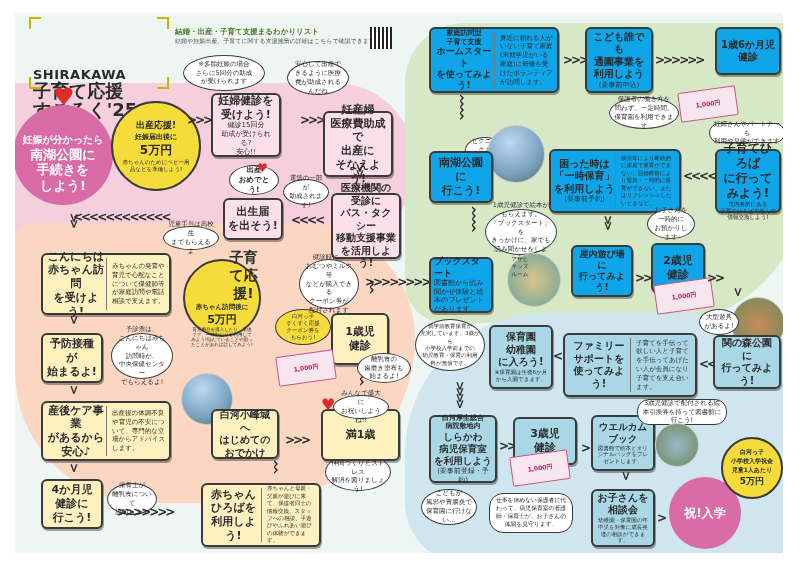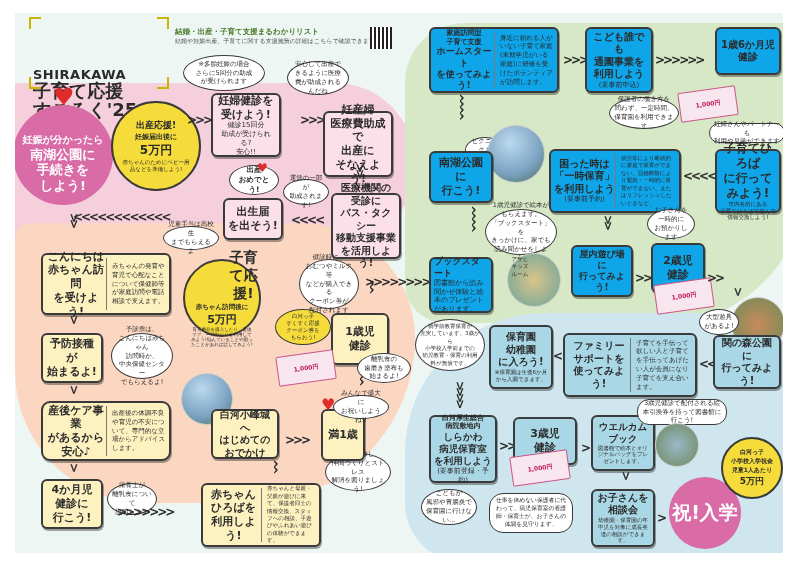--- a/index.html
+++ b/index.html
@@ -136,21 +136,21 @@
   <div class="box y" style="left:26px;top:320px;width:62px;height:50px;">
     <div class="t">予防接種が
 始まるよ!</div>
   </div>
   <div class="bubble" style="left:96px;top:320px;width:62px;height:46px;">予診票は、
 こんにちは赤ちゃん
 訪問時か、
 中央保健センター
 でもらえるよ!</div>
   <div class="arrows v" style="left:52px;top:372px;">&gt;</div>
-  <div class="box y split" style="left:26px;top:388px;width:130px;height:60px;border-radius:9px;">
+  <div class="box y split" style="left:26px;top:388px;width:130px;height:60px;">
     <div class="l">
         <div class="t">産後ケア事業
 があるから
 安心♪</div>
       </div>
     <div class="r">出産後の体調不良や育児の不安について、専門的な立場からアドバイスします。</div>
   </div>
   <div class="arrows v" style="left:52px;top:450px;">&gt;</div>
   <div class="box y" style="left:26px;top:466px;width:62px;height:50px;">
     <div class="t">4か月児
@@ -173,21 +173,21 @@
 仲間づくりとストレス
 解消を図りましょう!</div>
   <div class="arrows v" style="left:250px;top:446px;">^^</div>
   <div class="photo" style="left:166px;top:360px;width:50px;height:50px;"></div>
   <div class="box y" style="left:196px;top:396px;width:68px;height:50px;">
     <div class="t" style="font-size:10px;">白河小峰城へ
 はじめての
 おでかけ</div>
   </div>
   <div class="arrows" style="left:270px;top:420px;">&gt;&gt;&gt;</div>
-  <div class="box y" style="left:306px;top:396px;width:44px;height:52px;">
+  <div class="box y" style="left:306px;top:396px;width:79px;height:52px;">
     <div class="t">満1歳</div>
   </div>
   <div class="bubble" style="left:318px;top:382px;width:56px;height:24px;">みんなで盛大に
 お祝いしようね!!</div>
   <div style="position:absolute;left:306px;top:382px;color:#e02b2b;font-size:16px;">♥</div>
   <div class="arrows v" style="left:336px;top:352px;">^^^</div>
   <div class="box y" style="left:316px;top:300px;width:58px;height:52px;">
     <div class="t">1歳児
 健診</div>
   </div>
@@ -351,21 +351,21 @@
     <div class="t" style="font-size:10px;">お子さんを
 相談会</div>
     <div class="s" style="font-size:5.5px;">幼稚園・保育園の年中児を対象に成長発達の相談ができます。</div>
   </div>
   <div class="arrows" style="left:642px;top:498px;">&gt;</div>
   <div class="bubble" style="left:406px;top:476px;width:56px;height:36px;">こどもが
 風邪や胃腸炎で
 保育園に行けない…</div>
   <div class="bubble" style="left:474px;top:480px;width:84px;height:40px;border-radius:14px;font-size:5.8px;">仕事を休めない保護者に代わって、病児保育室の看護師・保育士が、お子さんの体調を見守ります。</div>
   <div class="circle magenta" style="left:654px;top:464px;width:72px;height:72px;">
-    <div style="font-size:19px;">祝!入学</div>
+    <div style="font-size:12px;">祝!入学</div>
   </div>
   <div class="circle yellow" style="left:706px;top:424px;width:62px;height:62px;font-size:6px;">
     <div>白河っ子</div>
     <div>小学校入学祝金</div>
     <div>児童1人あたり</div>
     <div style="font-size:9px;">5万円</div>
   </div>
 </div>
 
 </body></html>

